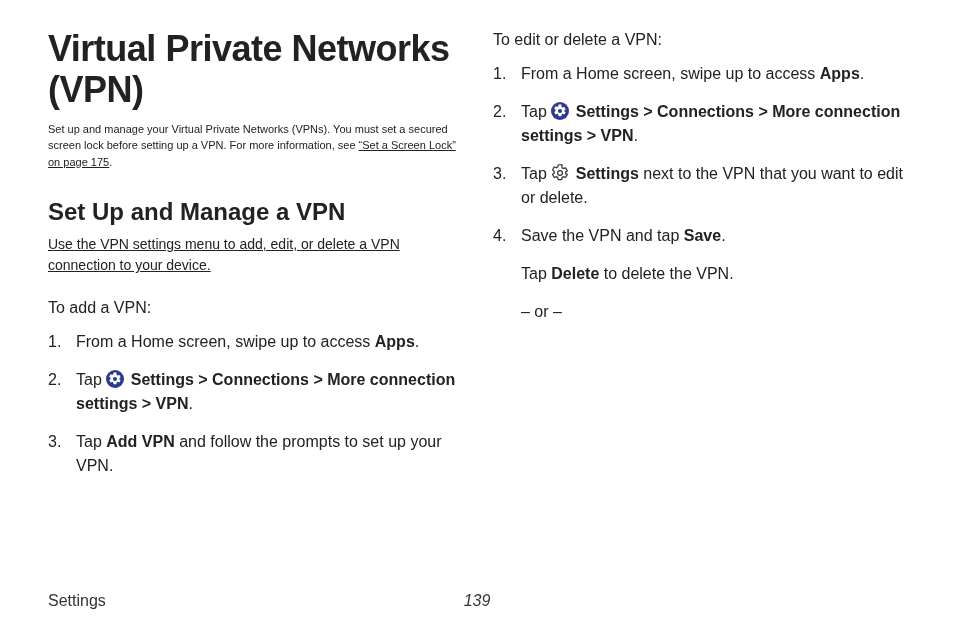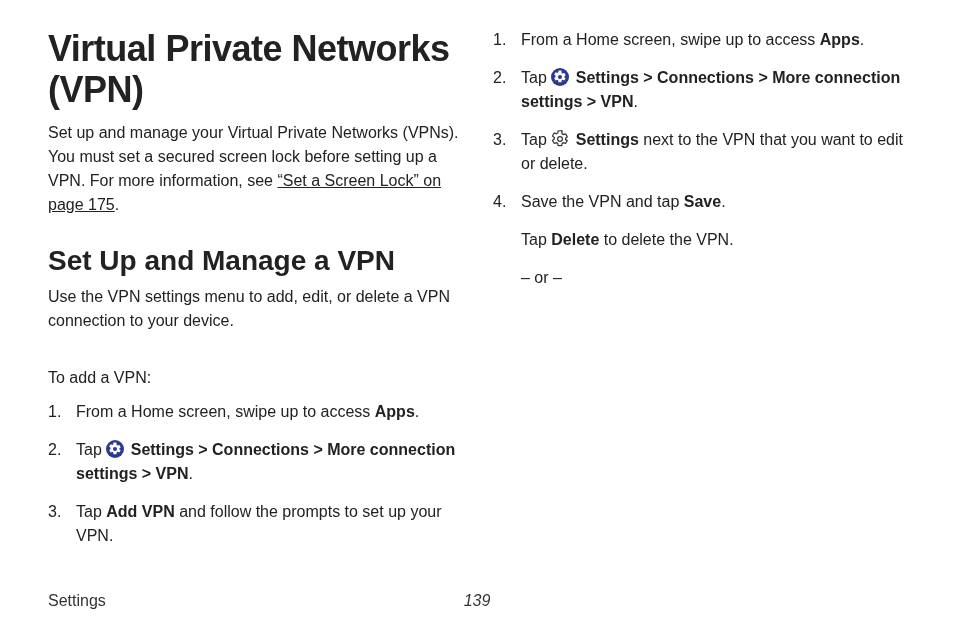--- a/index.html
+++ b/index.html
@@ -20,38 +20,39 @@
     min-width: 0;
   }
   h1 {
     font-size: 36px;
     font-weight: 800;
     line-height: 1.15;
     margin-bottom: 10px;
     letter-spacing: -0.5px;
   }
   .intro {
-    font-size: 16px;
+    font-size: 11px;
     line-height: 1.5;
     margin-bottom: 28px;
   }
   .link {
     text-decoration: underline;
     cursor: pointer;
   }
   h2 {
-    font-size: 28px;
+    font-size: 24px;
     font-weight: 700;
     margin-bottom: 8px;
     margin-top: 10px;
   }
   .subintro {
-    font-size: 16px;
+    font-size: 14px;
     line-height: 1.5;
-    margin-bottom: 33px;
+    margin-bottom: 20px;
+    text-decoration: underline;
   }
   .lead {
     font-size: 16px;
     line-height: 1.5;
     margin-bottom: 10px;
   }
   ol {
     list-style: none;
     counter-reset: li;
     padding: 0;
@@ -135,20 +136,21 @@
             </svg></span>
         <span class="bold">Settings</span><span class="chev"> &gt; </span><span class="bold">Connections</span><span class="chev"> &gt; </span><span class="bold">More connection settings</span><span class="chev"> &gt; </span><span class="bold">VPN</span><span>.</span>
       </li>
       <li>
         <span>Tap </span><span class="bold">Add VPN</span><span> and follow the prompts to set up your VPN.</span>
       </li>
     </ol>
   </div>
 
   <div class="col">
+    <p class="lead">To edit or delete a VPN:</p>
 
     <ol>
       <li>
         <span>From a Home screen, swipe up to access </span><span class="bold">Apps</span><span>.</span>
       </li>
       <li>
         <span>Tap </span><span class="icon gear-filled"><svg width="14" height="14" viewBox="0 0 24 24">
               <path fill="#fff" d="M19.4 13a7.5 7.5 0 0 0 .1-1 7.5 7.5 0 0 0-.1-1l2.1-1.6a.5.5 0 0 0 .1-.6l-2-3.5a.5.5 0 0 0-.6-.2l-2.5 1a7.6 7.6 0 0 0-1.7-1l-.4-2.6A.5.5 0 0 0 13.9 1h-4a.5.5 0 0 0-.5.4L9 4a7.6 7.6 0 0 0-1.7 1l-2.5-1a.5.5 0 0 0-.6.2l-2 3.5a.5.5 0 0 0 .1.6L4.4 10a7.5 7.5 0 0 0-.1 1 7.5 7.5 0 0 0 .1 1l-2.1 1.6a.5.5 0 0 0-.1.6l2 3.5a.5.5 0 0 0 .6.2l2.5-1a7.6 7.6 0 0 0 1.7 1l.4 2.6a.5.5 0 0 0 .5.4h4a.5.5 0 0 0 .5-.4l.4-2.6a7.6 7.6 0 0 0 1.7-1l2.5 1a.5.5 0 0 0 .6-.2l2-3.5a.5.5 0 0 0-.1-.6Zm-7.4 2.5A3.5 3.5 0 1 1 15.5 12 3.5 3.5 0 0 1 12 15.5Z"></path>
             </svg></span>
         <span class="bold">Settings</span><span class="chev"> &gt; </span><span class="bold">Connections</span><span class="chev"> &gt; </span><span class="bold">More connection settings</span><span class="chev"> &gt; </span><span class="bold">VPN</span><span>.</span>

